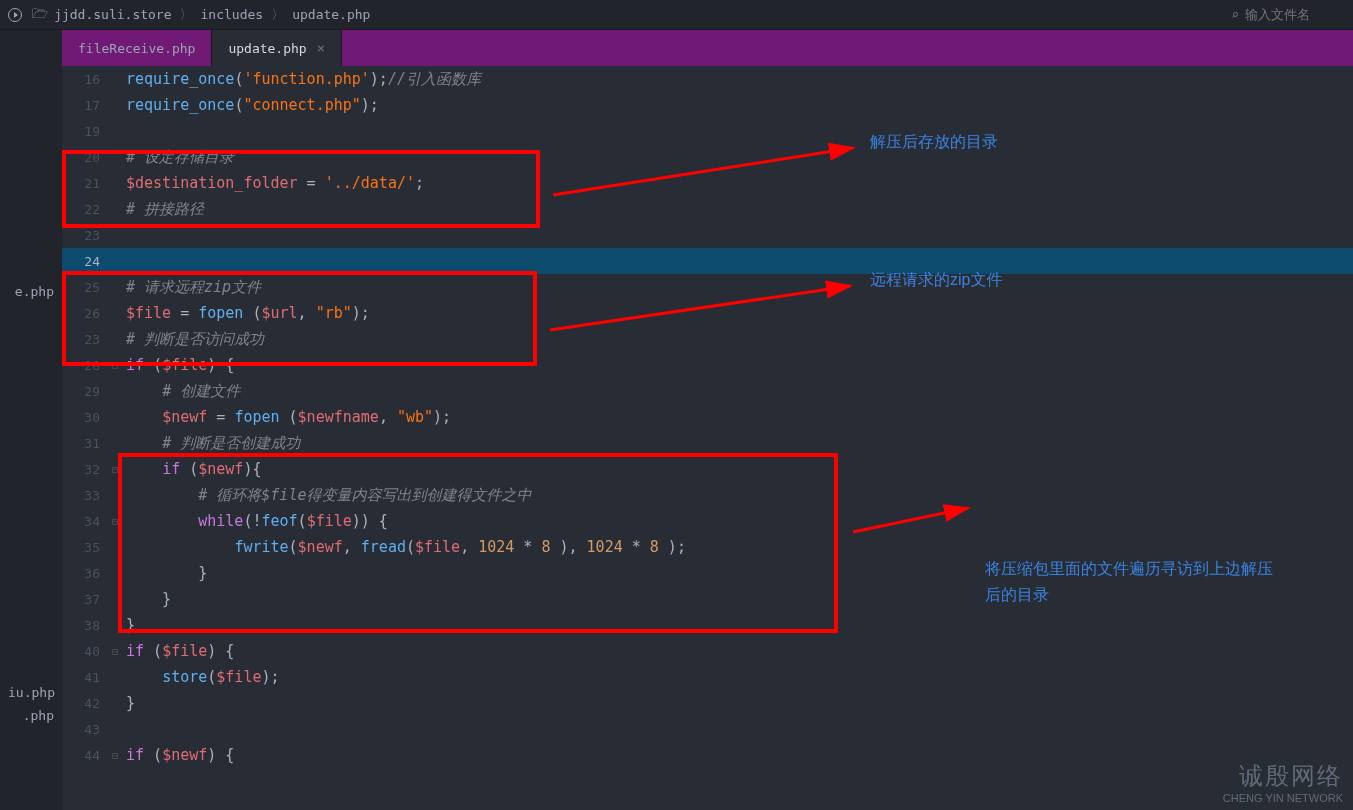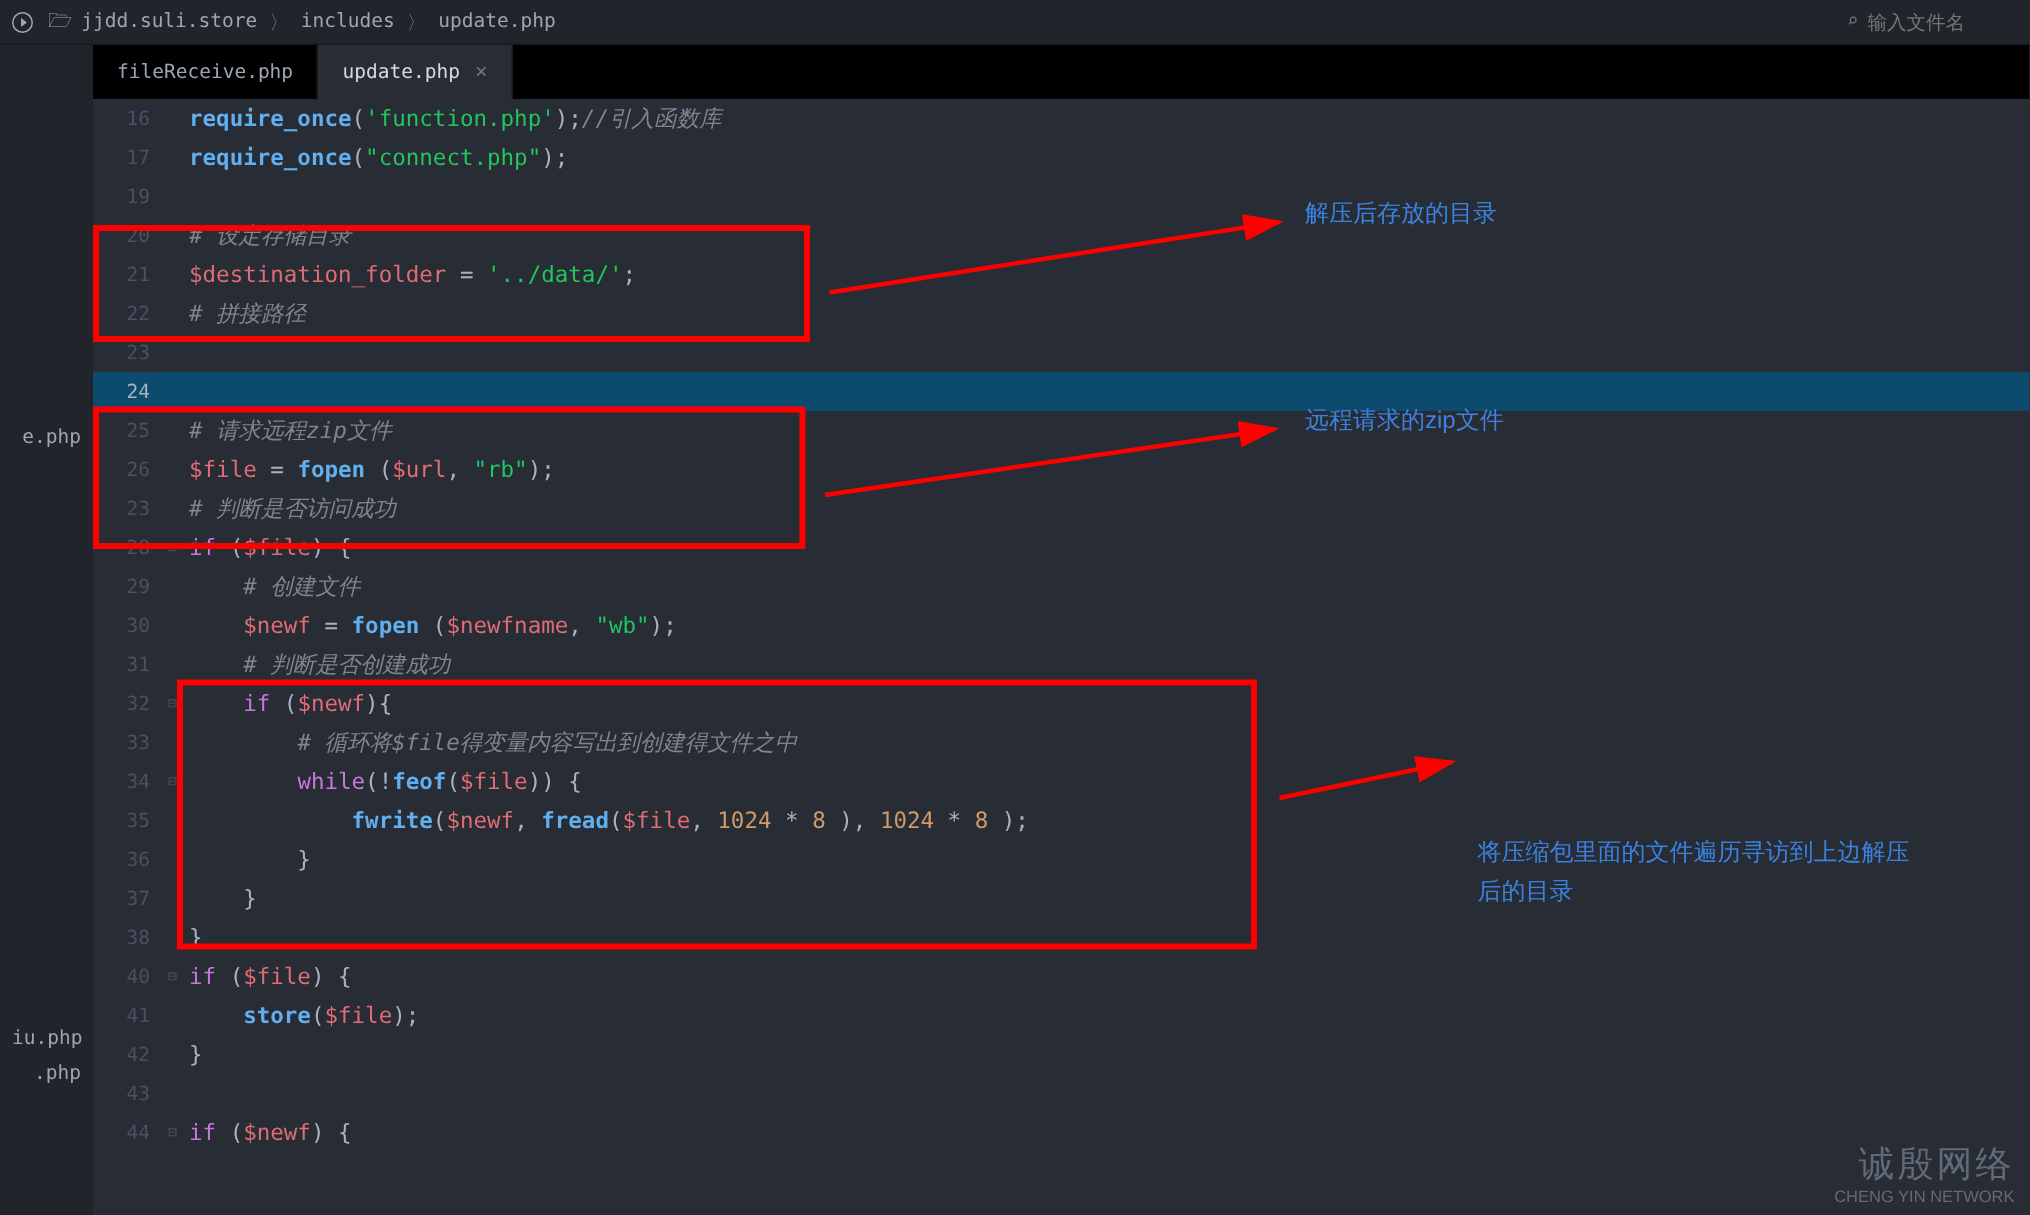--- a/index.html
+++ b/index.html
@@ -75,21 +75,21 @@
   text-align: right;
   white-space: nowrap;
   overflow: hidden;
 }
 .tab-bar {
   position: absolute;
   left: 62px;
   top: 30px;
   right: 0;
   height: 36px;
-  background: #000000;
+  background: #701a75;
   display: flex;
   align-items: stretch;
 }
 .tab {
   padding: 0 16px;
   display: flex;
   align-items: center;
   color: #9da5b4;
   font-size: 13px;
   border-right: 1px solid #181a1f;
@@ -121,22 +121,22 @@
   color: #495162;
   font-size: 13px;
   flex-shrink: 0;
 }
 .fold { width: 14px; color: #495162; font-size: 10px; flex-shrink: 0; }
 .code { flex: 1; font-size: 15px; }
 .line.hl { background: #0c4a6e; }
 .line.hl .gutter { color: #abb2bf; }
 
 .kw { color: #c678dd; }
-.fn { color: #61afef; font-weight: bold; }
-.str { color: #22c55e; }
+.fn { color: #61afef; }
+.str { color: #f97316; }
 .cmt { color: #7f848e; font-style: italic; }
 .var { color: #e06c75; }
 .num { color: #d19a66; }
 .punc { color: #abb2bf; }
 
 .redbox {
   position: absolute;
   border: 4px solid #ff0000;
   pointer-events: none;
 }

